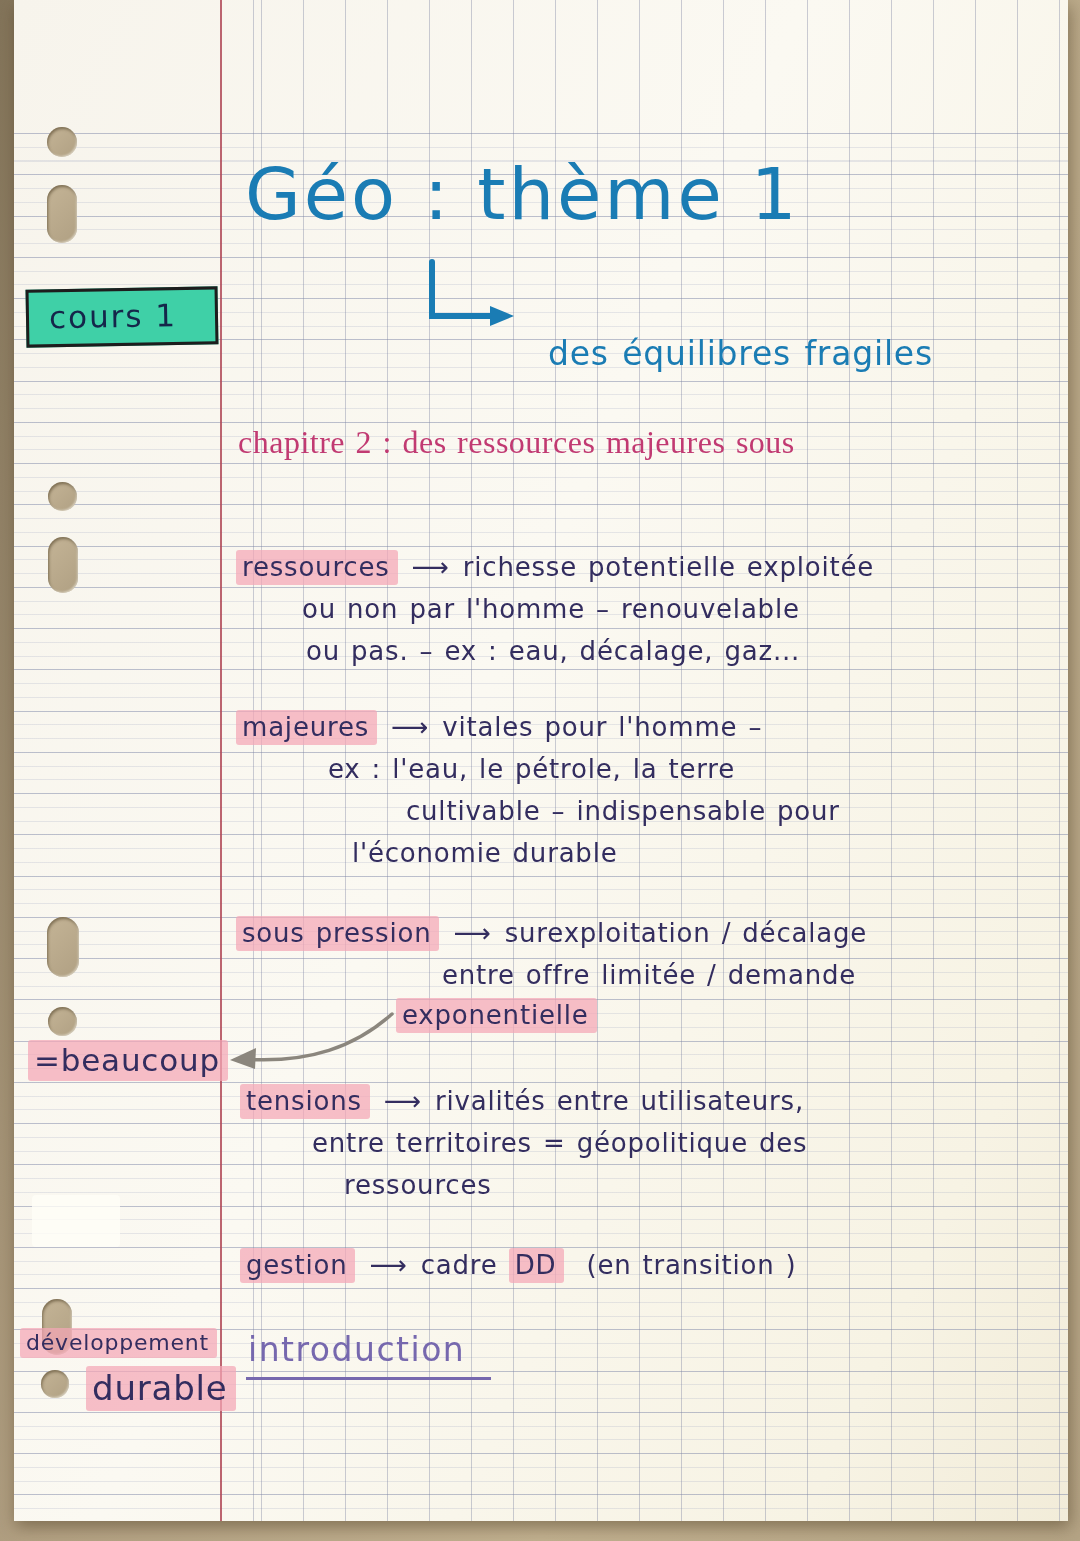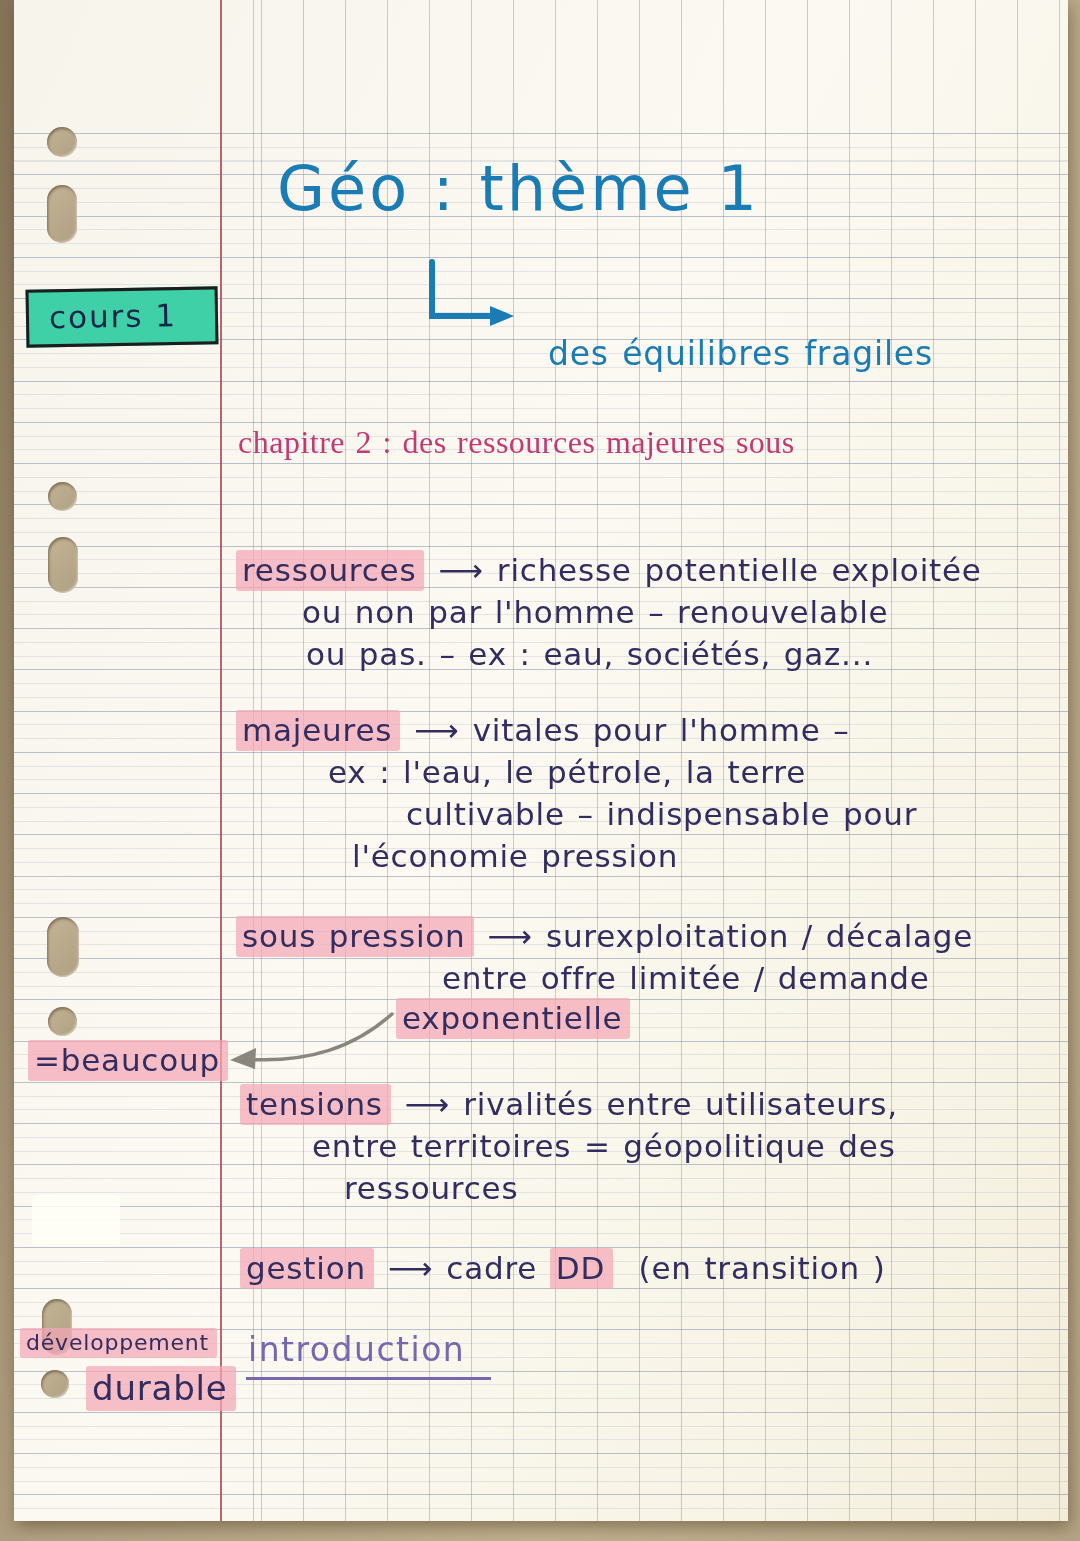--- a/index.html
+++ b/index.html
@@ -38,24 +38,24 @@
     background:rgba(176,74,88,.85);
   }
   .hole{
     position:absolute;
     background:linear-gradient(135deg,#c4b496,#b0a083);
     box-shadow:inset 1px 2px 3px rgba(70,55,30,.55), inset -1px -1px 2px rgba(255,255,250,.5);
   }
   .hole.round{border-radius:50%;}
   .hole.oblong{border-radius:16px;}
   .patch{position:absolute;background:rgba(255,254,248,.8);border-radius:4px;}
-  .line{position:absolute;white-space:nowrap;color:#332d5f;font-size:31px;letter-spacing:.8px;word-spacing:2px;}
+  .line{position:absolute;white-space:nowrap;color:#332d5f;font-size:26px;letter-spacing:.8px;word-spacing:2px;}
   .title{
     position:absolute;left:245px;top:152px;
-    font-size:62px;letter-spacing:3px;color:#1a7cb4;white-space:nowrap;margin-left:32px;
+    font-size:72px;letter-spacing:3px;color:#1a7cb4;white-space:nowrap;
   }
   .subtitle{color:#1a7cb4;font-size:33px;}
   .chapter{color:#c13a72;font-size:32px;letter-spacing:.5px;font-family:Liberation Serif, serif;}
   .hl{
     background:rgba(244,166,182,.72);
     padding:2px 8px 3px 6px;border-radius:3px;
     box-decoration-break:clone;
   }
   .badge{
     position:absolute;left:26px;top:288px;
@@ -106,28 +106,28 @@
   <div class="line subtitle" style="left:548px;top:334px">des équilibres fragiles</div>
 
   <div class="badge">cours 1</div>
 
   <div class="line chapter" style="left:238px;top:424px">chapitre 2 : des ressources majeures sous</div>
 
   <div class="line" style="left:236px;top:552px">
     <span class="hl">ressources</span><span class="arrow-glyph">⟶</span><span>richesse potentielle exploitée</span>
   </div>
   <div class="line" style="left:302px;top:594px">ou non par l'homme – renouvelable</div>
-  <div class="line" style="left:306px;top:636px">ou pas. – ex : eau, sociétés, gaz...</div>
+  <div class="line" style="left:306px;top:636px">ou pas. – ex : eau, décalage, gaz...</div>
 
   <div class="line" style="left:236px;top:712px">
     <span class="hl">majeures</span><span class="arrow-glyph">⟶</span><span>vitales pour l'homme –</span>
   </div>
   <div class="line" style="left:328px;top:754px">ex : l'eau, le pétrole, la terre</div>
   <div class="line" style="left:406px;top:796px">cultivable – indispensable pour</div>
-  <div class="line" style="left:352px;top:838px">l'économie pression</div>
+  <div class="line" style="left:352px;top:838px">l'économie durable</div>
 
   <div class="line" style="left:236px;top:918px">
     <span class="hl">sous pression</span><span class="arrow-glyph">⟶</span><span>surexploitation / décalage</span>
   </div>
   <div class="line" style="left:442px;top:960px">entre offre limitée / demande</div>
   <div class="line" style="left:396px;top:1000px">
     <span class="hl">exponentielle</span>
   </div>
 
   <div class="line margin-note" style="left:28px;top:1042px">

